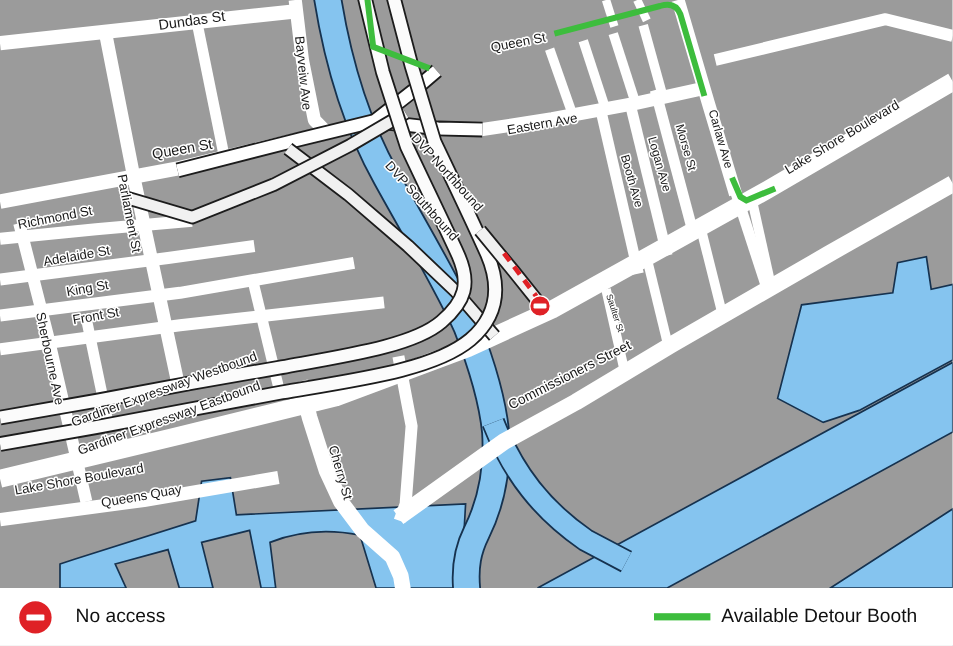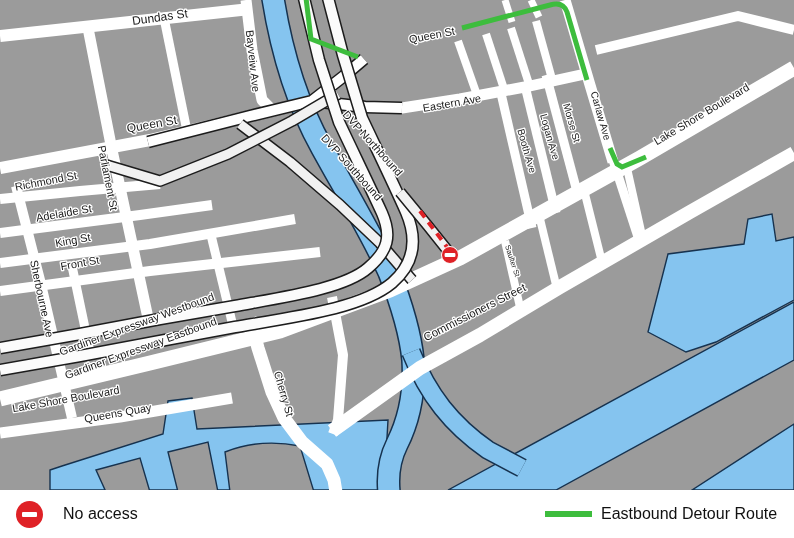--- a/index.html
+++ b/index.html
@@ -155,16 +155,16 @@
 
   <div class="legend">
     <div class="legend-item" style="left:16px;">
       <div class="no-entry">
           <div class="bar"></div>
         </div>
       <span class="legend-label">No access</span>
     </div>
     <div class="legend-item" style="left:545px;">
       <div class="line-swatch"></div>
-      <span class="legend-label">Eastbound Detour Route</span>
+      <span class="legend-label">Available Detour Booth</span>
     </div>
   </div>
 </div>
 
 </body></html>

